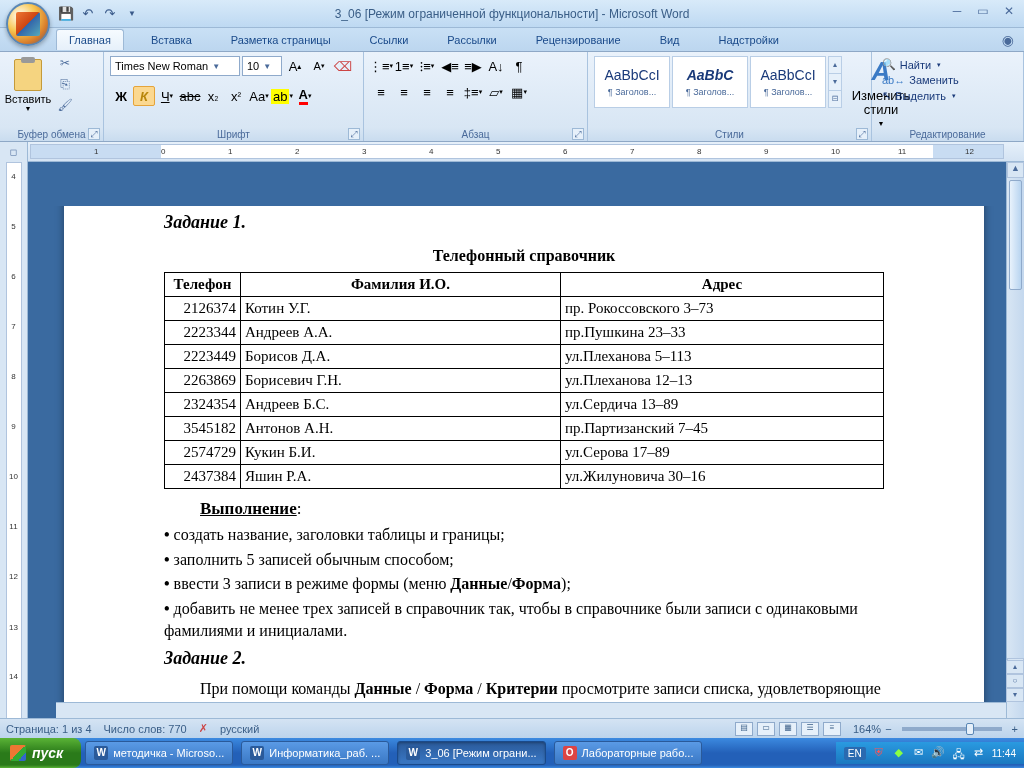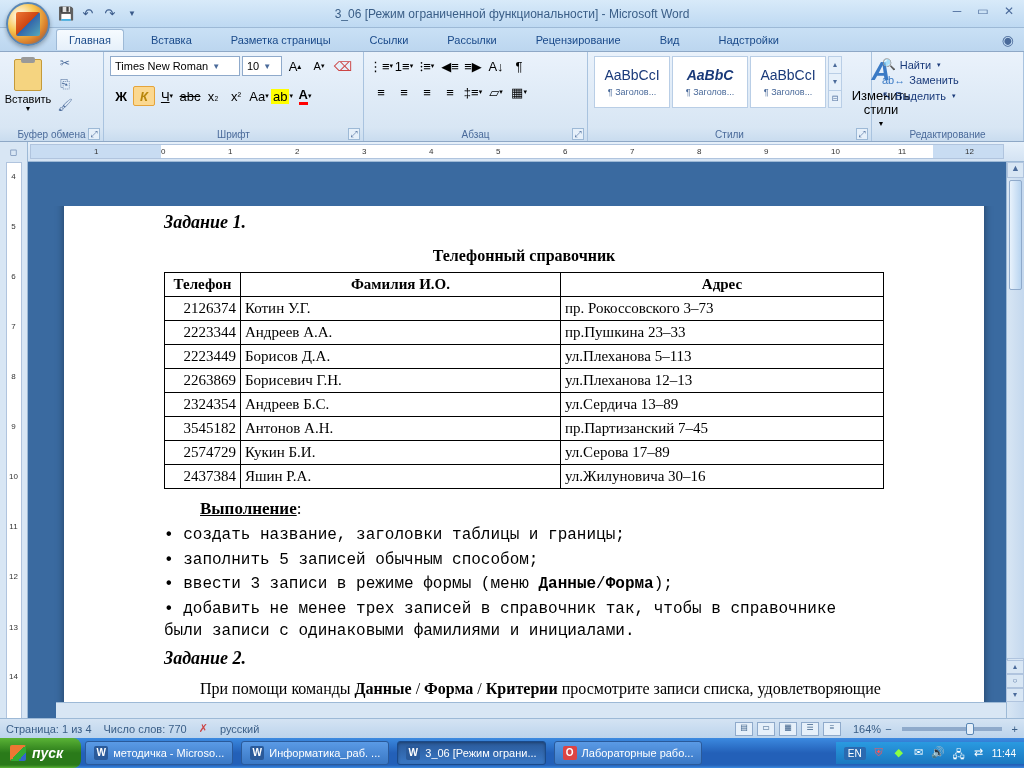--- a/index.html
+++ b/index.html
@@ -86,21 +86,21 @@
 .task-title { font-weight: bold; font-style: italic; font-size: 18px; margin: 4px 0; }
 .task-text { text-indent: 36px; margin: 6px 0; }
 .tbl-title { text-align: center; font-weight: bold; margin: 10px 0 4px; }
 .phone-table { border-collapse: collapse; width: 100%; margin: 0 0 8px; }
 .phone-table td, .phone-table th { border: 1px solid #000; padding: 1px 4px; font-size: 15px; font-weight: normal; }
 .phone-table th { font-weight: bold; text-align: center; }
 .phone-table td.tel { text-align: right; width: 76px; }
 .phone-table td.name { width: 320px; }
 .exec { margin: 8px 0 4px 36px; font-size: 17px; }
 .exec b { text-decoration: underline; }
-.bullets { margin: 4px 0; font-family: Liberation Mono, monospace; }
+.bullets { margin: 4px 0; }
 .bullets li { list-style: none; margin: 2px 0; font-size: 16px; }
 .bullets li::before { content: "• "; font-weight: bold; }
 
 
 .statusbar { position: absolute; left: 0; right: 0; bottom: 30px; height: 20px; background: linear-gradient(#d4e3f3, #bcd4ec); border-top: 1px solid #9db9d6; display: flex; align-items: center; font-size: 11px; color: #3a5e87; padding: 0 6px; gap: 12px; }
 .statusbar .right { margin-left: auto; display: flex; align-items: center; gap: 4px; }
 .view-btn { width: 18px; height: 14px; border: 1px solid #8faacb; background: #e6f0fa; font-size: 8px; text-align: center; }
 .zoom-slider { width: 100px; height: 4px; background: #8faacb; position: relative; margin: 0 6px; }
 .zoom-slider .thumb { position: absolute; left: 64px; top: -4px; width: 8px; height: 12px; background: #e6f0fa; border: 1px solid #5a87b5; border-radius: 2px; }
 

